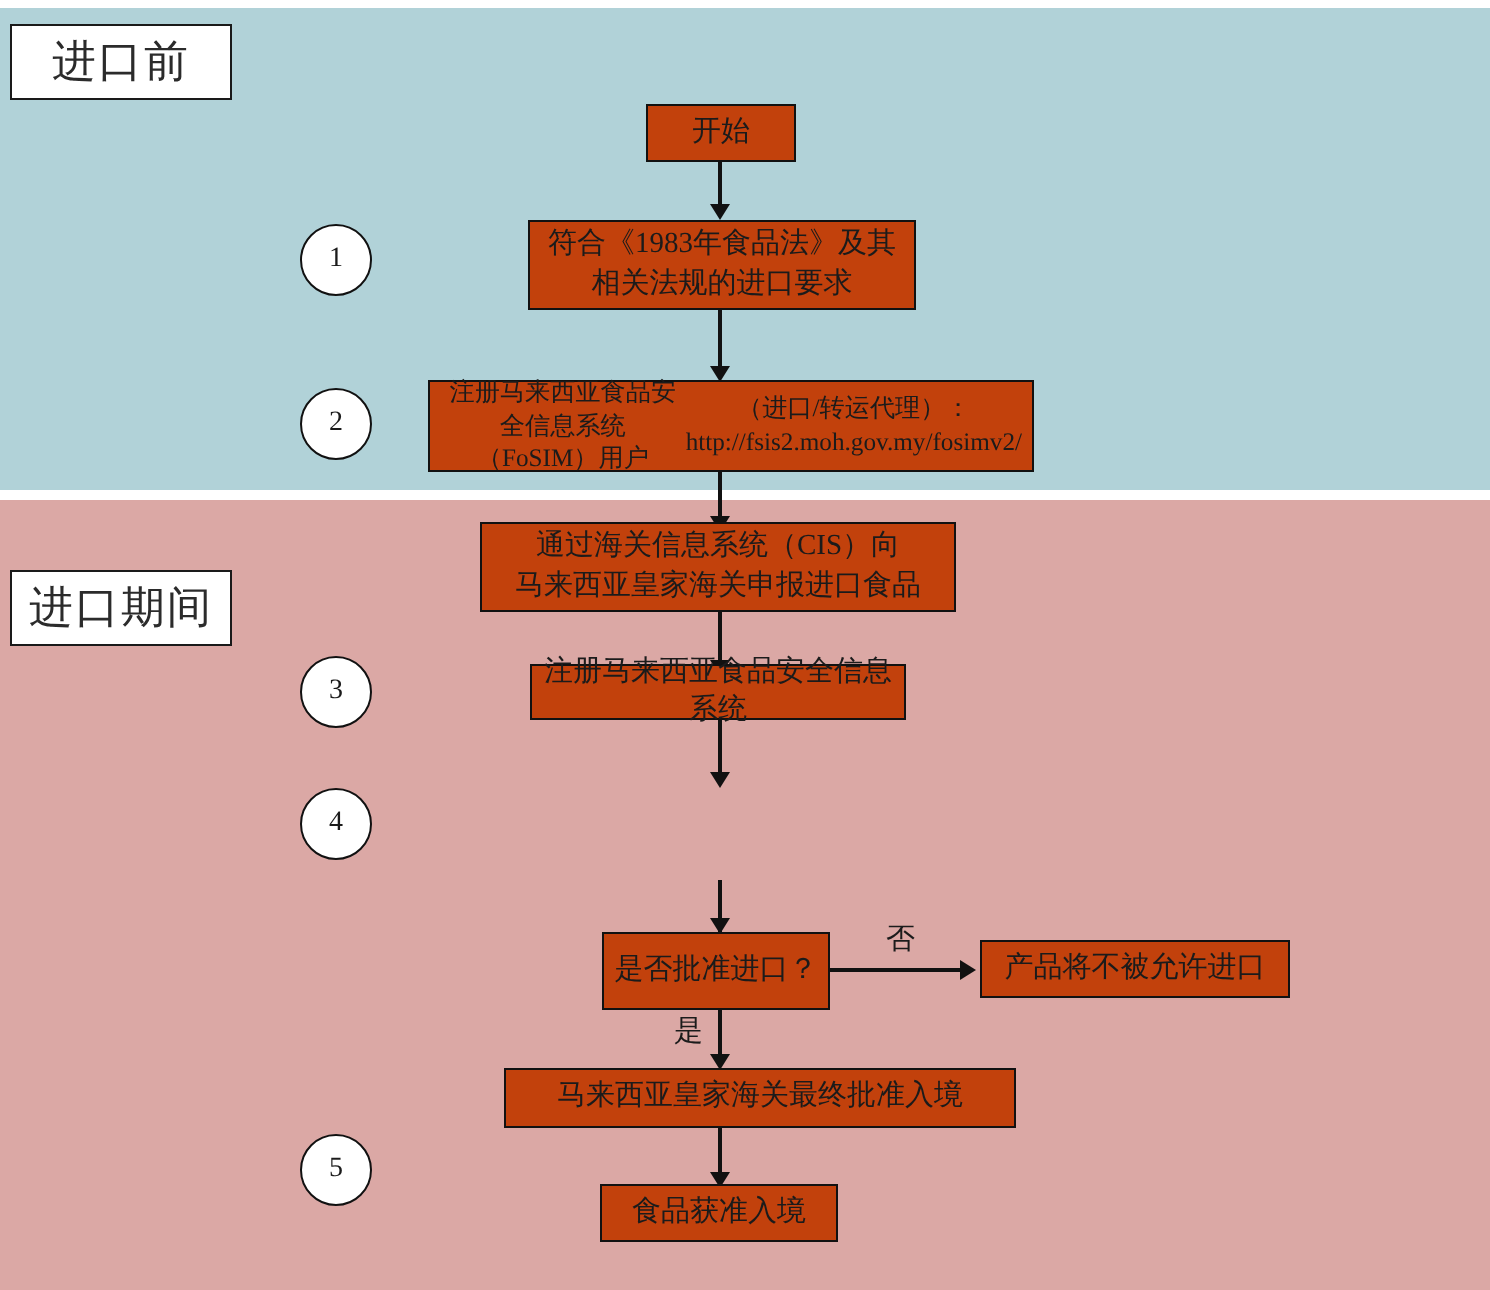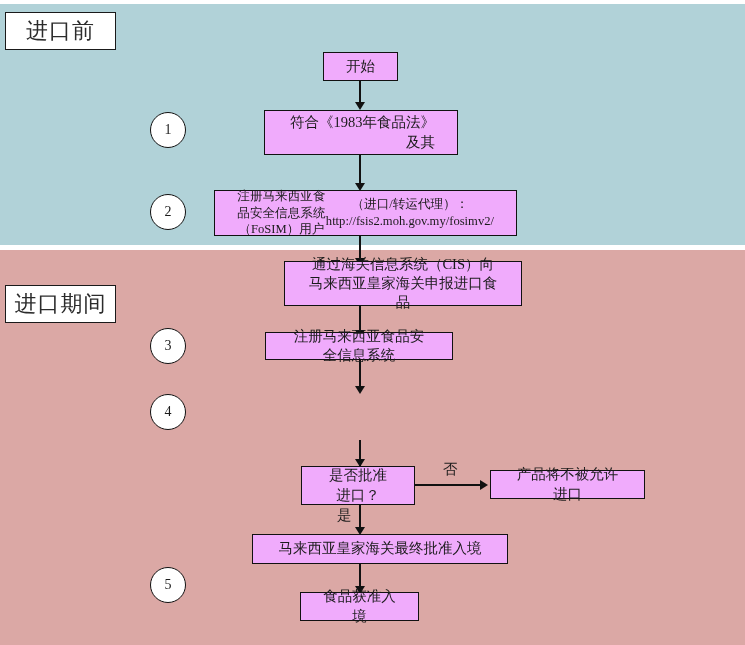--- a/index.html
+++ b/index.html
@@ -50,31 +50,31 @@
   }
   #phase-label-during {
     left: 5px;
     top: 261px;
     width: 111px;
     height: 38px;
     margin-top: 24px;
   }
   .node {
     position: absolute;
-    background: #f0abfc;
+    background: #c2410c;
     border: 1.7px solid #111111;
     box-sizing: border-box;
     display: flex;
     align-items: center;
     justify-content: center;
     text-align: center;
     font-size: 14.5px;
     line-height: 1.32;
     color: #1b1b1b;
-    padding: 1px 22px;
+    padding: 1px 5px;
   }
   .node.tiny { font-size: 12.6px; }
   .step-circle {
     position: absolute;
     width: 36px;
     height: 36px;
     border-radius: 50%;
     background: #ffffff;
     border: 1.7px solid #111111;
     box-sizing: border-box;
@@ -156,28 +156,29 @@
   <div class="step-circle" style="left:150px; top:112px;">1</div>
   <div class="step-circle" style="left:150px; top:194px;">2</div>
   <div class="step-circle" style="left:150px; top:328px;">3</div>
   <div class="step-circle" style="left:150px; top:394px;">4</div>
   <div class="step-circle" style="left:150px; top:567px;">5</div>
 
   <div class="node" style="left:323px; top:52px; width:75px; height:29px;">开始</div>
 
   <div class="node" style="left:264px; top:110px; width:194px; height:45px; flex-direction:column;text-align:right;">
     <span>符合《1983年食品法》及其</span>
+    <span>相关法规的进口要求</span>
   </div>
 
   <div class="node tiny" style="left:214px; top:190px; width:303px; height:46px; flex-direction:row;">
     <span>注册马来西亚食品安全信息系统（FoSIM）用户</span>
     <span>（进口/转运代理）：http://fsis2.moh.gov.my/fosimv2/</span>
   </div>
 
-  <div class="node" style="left:240px; top:261px; width:238px; height:45px; flex-direction:column;margin-left:44px;">
+  <div class="node" style="left:240px; top:261px; width:238px; height:45px; flex-direction:column;">
     <span>通过海关信息系统（CIS）向</span>
     <span>马来西亚皇家海关申报进口食品</span>
   </div>
 
   <div class="node" style="left:265px; top:332px; width:188px; height:28px;">注册马来西亚食品安全信息系统</div>
 
 
   <div class="node" style="left:301px; top:466px; width:114px; height:39px;">是否批准进口？</div>
 
   <div class="node" style="left:490px; top:470px; width:155px; height:29px;">产品将不被允许进口</div>

